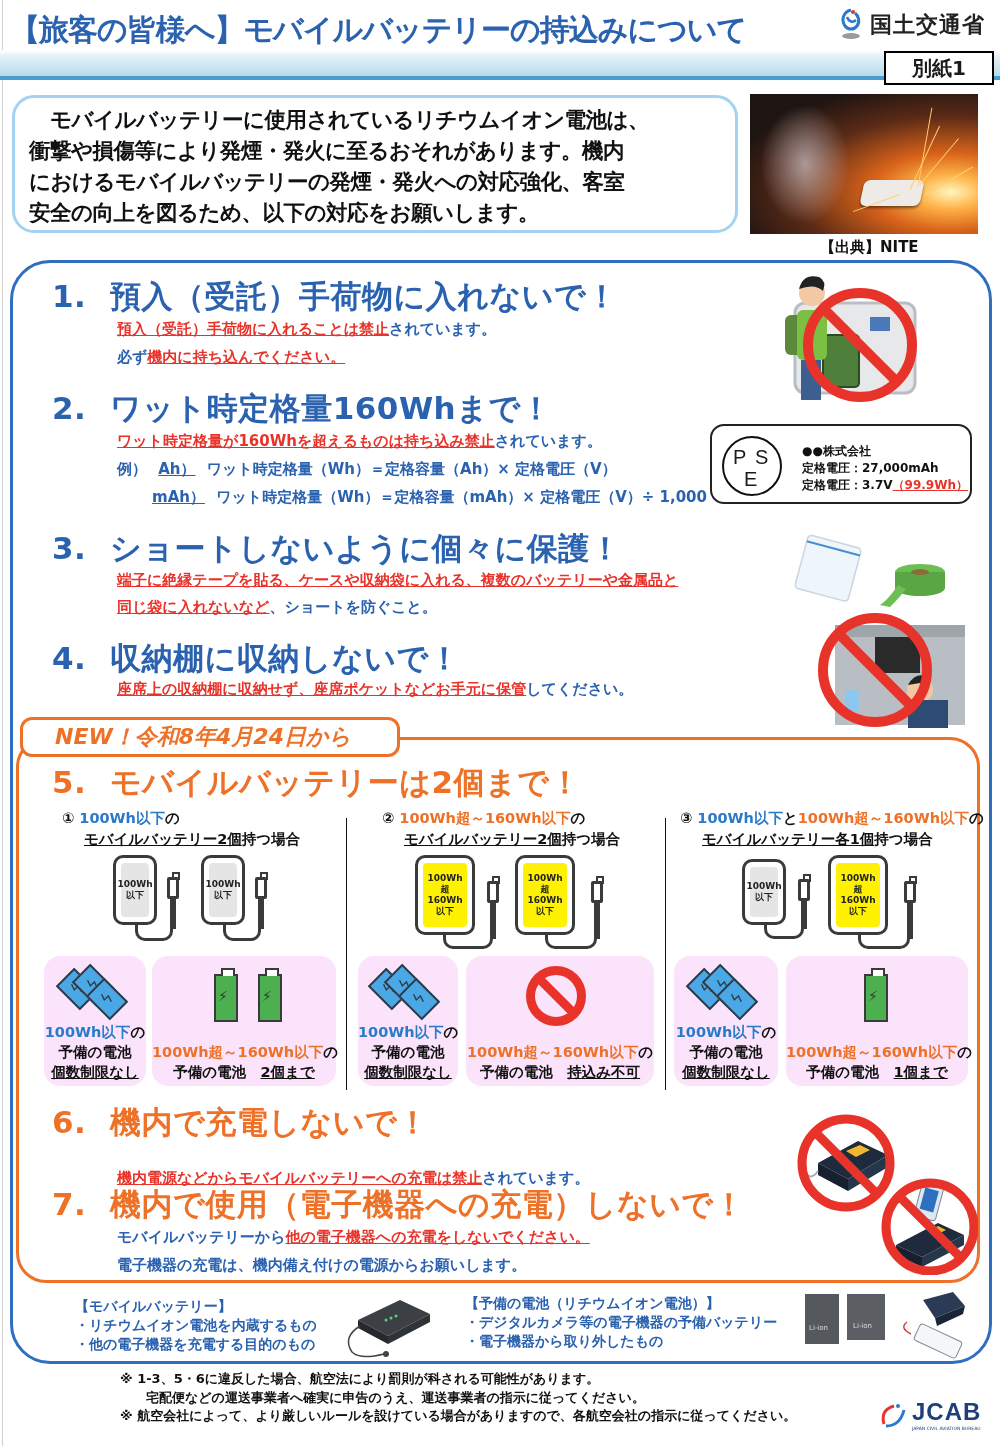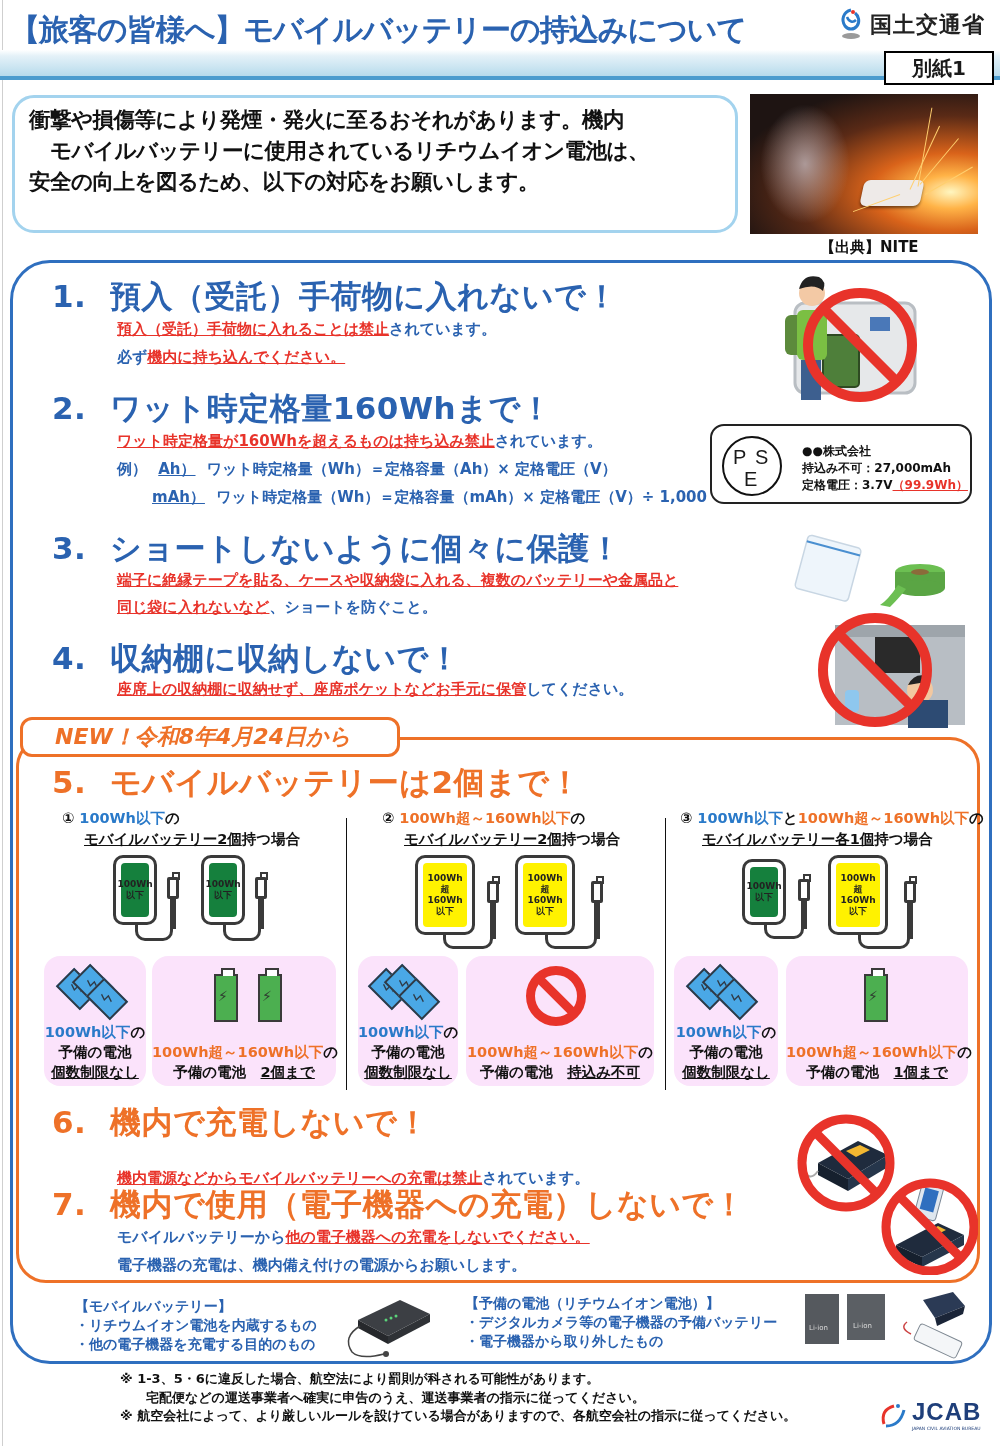--- a/index.html
+++ b/index.html
@@ -55,21 +55,21 @@
 
   .case-header { font-size: 14.5px; font-weight: bold; white-space: nowrap; text-align: left; line-height: 21px; color: #111; }
   .c-blue { color: #2a7ac9; }
   .c-orange { color: #ee7128; }
   .u-black { text-decoration: underline; }
   .divider-v { width: 1px; background: #111; }
 
   .phone { position: absolute; border: 3px solid #3a3a3a; border-radius: 10px; background: #fff; }
   .phone .screen { position:absolute; left: 5px; top: 5px; right: 5px; bottom: 5px; border-radius: 4px;
     font-size: 9px; font-weight: bold; text-align: center; display:flex; align-items:center; justify-content:center; line-height: 11px; color:#222; padding: 2px; }
-  .screen.blue { background: #15803d; }
+  .screen.blue { background: #e5e5e5; }
   .screen.yellow { background: #fff200; }
   .cable { position:absolute; border: 3px solid #3a3a3a; border-top: none; border-radius: 0 0 10px 10px; }
   .plug { position:absolute; width: 12px; height: 22px; border: 3px solid #3a3a3a; border-radius: 2px; background:#fff; }
   .plug::before { content:""; position:absolute; left: 2px; top: -8px; width: 4px; height: 6px; border: 2px solid #3a3a3a; border-bottom:none; }
 
   .pink-panel { position:absolute; background: #fbe3fb; border-radius: 16px; }
   .panel-text { position:absolute; left:0; right:0; bottom: 4px; text-align: center; font-size: 14.5px; font-weight: bold; line-height: 20px; white-space: nowrap; color:#111; }
 
   .green-batt { position:absolute; width: 24px; height: 48px; background: #4caf50; border: 2px solid #3a3a3a; }
   .green-batt::before { content:""; position:absolute; left: 5px; top: -8px; width: 10px; height: 6px; border: 2px solid #3a3a3a; border-bottom:none; background: #fff; }
@@ -107,22 +107,23 @@
       <path d="M9 9 C11 14 15 15 18 12" fill="none" stroke="#2a7ac9" stroke-width="2.5"></path>
       <circle cx="15" cy="4" r="2" fill="#e8332a"></circle>
       <ellipse cx="13" cy="28" rx="9" ry="3" fill="#9a9a9a"></ellipse>
     </svg>
   </div>
   <div class="ministry-name">国土交通省</div>
 </div>
 <div class="abs attachment-badge">別紙1</div>
 
 <div class="abs intro-box">
+  <div>　モバイルバッテリーに使用されているリチウムイオン電池は、</div>
   <div>衝撃や損傷等により発煙・発火に至るおそれがあります。機内</div>
-  <div>　モバイルバッテリーに使用されているリチウムイオン電池は、</div>
+  <div>におけるモバイルバッテリーの発煙・発火への対応強化、客室</div>
   <div>安全の向上を図るため、以下の対応をお願いします。</div>
 </div>
 <div class="abs intro-photo">
   <div class="smoke"></div>
   <div class="battery"></div>
   <div class="spark" style="left:170px;top:90px;width:60px;transform:rotate(-50deg)"></div>
   <div class="spark" style="left:160px;top:95px;width:70px;transform:rotate(-65deg)"></div>
   <div class="spark" style="left:175px;top:100px;width:55px;transform:rotate(-30deg)"></div>
   <div class="spark" style="left:150px;top:100px;width:50px;transform:rotate(160deg)"></div>
   <div class="spark" style="left:168px;top:92px;width:80px;transform:rotate(-80deg)"></div>
@@ -173,21 +174,21 @@
 </div>
 
 <div class="abs pse-box">
   <div class="pse-mark">
     <span style="left:9px;top:8px;">P</span>
     <span style="left:31px;top:8px;">S</span>
     <span style="left:20px;top:30px;">E</span>
   </div>
   <div class="pse-info">
     <div>●●株式会社</div>
-    <div>持込み不可：27,000mAh</div>
+    <div>定格電圧：27,000mAh</div>
     <div><span>定格電圧：3.7V</span><span class="pse-wh">（99.9Wh）</span></div>
   </div>
 </div>
 
 <div class="abs rule-title" style="left:52px;top:528px;">
   <span class="num">3.</span><span>ショートしないように個々に保護！</span>
 </div>
 <div class="abs rule-text" style="left:117px;top:571px;">
   <span class="red-u">端子に絶縁テープを貼る、ケースや収納袋に入れる、複数のバッテリーや金属品と</span>
 </div>

